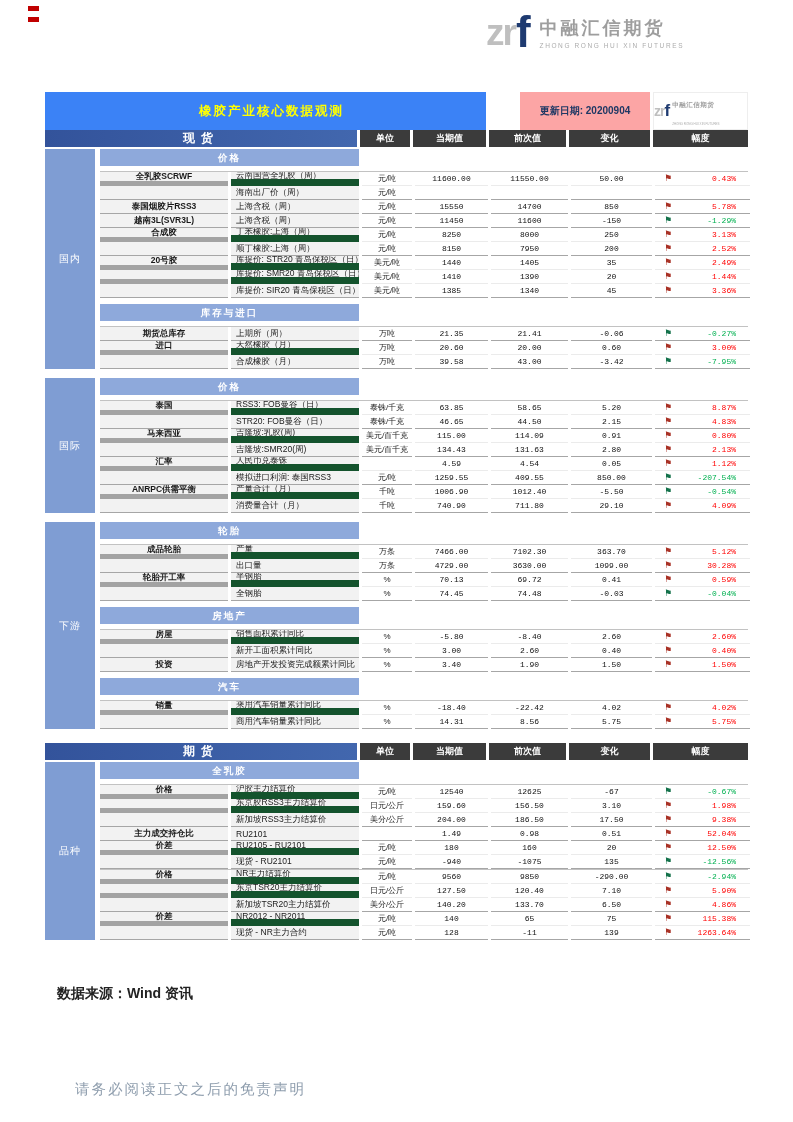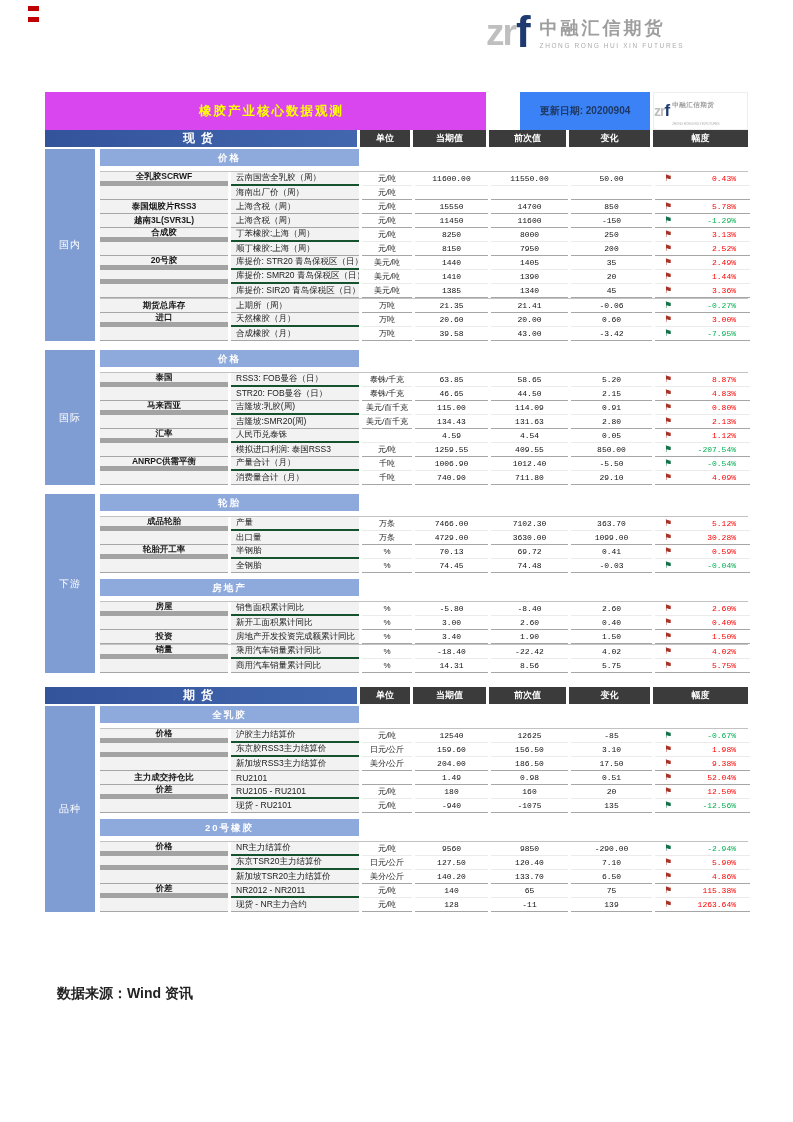--- a/index.html
+++ b/index.html
@@ -16,23 +16,23 @@
   .brand .f{font-size:44px;font-weight:bold;color:#1E3A70;line-height:.9;margin-left:1px;}
   .brand .btxt{margin-left:9px;display:flex;flex-direction:column;justify-content:center;}
   .brand .cn{font-size:18px;font-weight:bold;color:#9E9E9E;letter-spacing:3px;white-space:nowrap;}
   .brand .en{font-size:6.5px;color:#ADADAD;letter-spacing:1.6px;margin-top:2px;white-space:nowrap;}
 
   
   .report{position:absolute;left:45px;top:92px;width:703px;}
 
   
   .title-row{display:grid;grid-template-columns:441px 161px 95px;column-gap:3px;height:34px;margin-bottom:4px;}
-  .title-main{background:#d946ef;color:#FFFF00;font-weight:bold;font-size:12.5px;
+  .title-main{background:#3b82f6;color:#FFFF00;font-weight:bold;font-size:12.5px;
               display:flex;align-items:center;justify-content:center;letter-spacing:2px;padding-left:12px;}
-  .title-date{background:#3b82f6;color:#1F3864;font-weight:bold;font-size:10px;
+  .title-date{background:#fca5a5;color:#1F3864;font-weight:bold;font-size:10px;
               display:flex;align-items:center;justify-content:center;margin-left:31px;}
   .title-logo{background:#fff;display:flex;align-items:center;justify-content:center;border:1px solid #EEE;}
   .title-logo .zr{font-size:14px;font-weight:bold;color:#BFBFBF;letter-spacing:-1px;}
   .title-logo .f{font-size:17px;font-weight:bold;color:#1E3A70;}
   .title-logo .btxt{margin-left:2px;}
   .title-logo .cn{font-size:6.5px;font-weight:bold;color:#9E9E9E;letter-spacing:.5px;white-space:nowrap;}
   .title-logo .en{font-size:3px;color:#ADADAD;white-space:nowrap;}
 
   
   .head-row{display:grid;grid-template-columns:312px 50px 73px 77px 81px 95px;column-gap:3px;height:14px;margin-bottom:5px;}
@@ -50,21 +50,21 @@
 
   .band-row{margin:6px 0 5px;}
   .band-row.first{margin-top:0;}
   .band{width:259px;height:17px;line-height:17px;background:#8EA9DB;color:#fff;
         font-weight:bold;font-size:9.5px;text-align:center;letter-spacing:2px;}
   .rows{border-top:1px solid #C2C2C2;}
 
   .row{display:grid;grid-template-columns:128px 128px 50px 73px 77px 81px 95px;column-gap:3px;height:14px;}
   .c{display:flex;align-items:center;justify-content:center;font-size:8.5px;overflow:hidden;white-space:nowrap;}
   .lbl{background:#F2F2F2;font-weight:bold;color:#1a1a1a;border-bottom:5px solid #a3a3a3;}
-  .sub{background:#F2F2F2;justify-content:flex-start;padding-left:5px;border-bottom:2px solid #14532d;color:#1a1a1a;}
+  .sub{background:#F2F2F2;justify-content:flex-start;padding-left:5px;border-bottom:7px solid #14532d;color:#1a1a1a;}
   .unit{font-size:8px;border-bottom:1px solid #EBEBEB;}
   .num{font-family:"Liberation Mono","DejaVu Sans Mono",monospace;font-size:8px;border-bottom:1px solid #EBEBEB;color:#111;}
   .rate{border-bottom:1px solid #EBEBEB;justify-content:space-between;padding:0 14px 0 9px;box-sizing:border-box;}
   .row .end{border-bottom:1px solid #A6A6A6;}
   .flag{font-size:9px;line-height:1;}
   .flag.up{color:#A93226;}
   .flag.down{color:#14724B;}
   .pct{font-family:"Liberation Mono","DejaVu Sans Mono",monospace;font-size:8px;}
   .pct.up{color:#FF0000;}
   .pct.down{color:#00B050;}
@@ -221,20 +221,23 @@
                 <div class="c unit end">美元/吨</div>
                 <div class="c num end">1385</div>
                 <div class="c num end">1340</div>
                 <div class="c num end">45</div>
                 <div class="c rate end">
                   <span class="flag up">⚑</span>
                   <span class="pct up">3.36%</span>
                 </div>
               </div>
             </div>
+            <div class="band-row">
+              <div class="band">库存与进口</div>
+            </div>
             <div class="rows">
               <div class="row">
                 <div class="c lbl end">期货总库存</div>
                 <div class="c sub end">上期所（周）</div>
                 <div class="c unit end">万吨</div>
                 <div class="c num end">21.35</div>
                 <div class="c num end">21.41</div>
                 <div class="c num end">-0.06</div>
                 <div class="c rate end">
                   <span class="flag down">⚑</span>
@@ -463,20 +466,23 @@
                 <div class="c sub end">房地产开发投资完成额累计同比</div>
                 <div class="c unit end">%</div>
                 <div class="c num end">3.40</div>
                 <div class="c num end">1.90</div>
                 <div class="c num end">1.50</div>
                 <div class="c rate end">
                   <span class="flag up">⚑</span>
                   <span class="pct up">1.50%</span>
                 </div>
               </div>
+            </div>
+            <div class="band-row">
+              <div class="band">汽车</div>
             </div>
             <div class="rows">
               <div class="row">
                 <div class="c lbl">销量</div>
                 <div class="c sub">乘用汽车销量累计同比</div>
                 <div class="c unit">%</div>
                 <div class="c num">-18.40</div>
                 <div class="c num">-22.42</div>
                 <div class="c num">4.02</div>
                 <div class="c rate">
@@ -516,21 +522,21 @@
             <div class="band-row first">
               <div class="band">全乳胶</div>
             </div>
             <div class="rows">
               <div class="row">
                 <div class="c lbl">价格</div>
                 <div class="c sub">沪胶主力结算价</div>
                 <div class="c unit">元/吨</div>
                 <div class="c num">12540</div>
                 <div class="c num">12625</div>
-                <div class="c num">-85</div>
+                <div class="c num">-67</div>
                 <div class="c rate">
                   <span class="flag down">⚑</span>
                   <span class="pct down">-0.67%</span>
                 </div>
               </div>
               <div class="row">
                 <div class="c lbl"></div>
                 <div class="c sub">东京胶RSS3主力结算价</div>
                 <div class="c unit">日元/公斤</div>
                 <div class="c num">159.60</div>
@@ -583,23 +589,20 @@
                 <div class="c unit end">元/吨</div>
                 <div class="c num end">-940</div>
                 <div class="c num end">-1075</div>
                 <div class="c num end">135</div>
                 <div class="c rate end">
                   <span class="flag down">⚑</span>
                   <span class="pct down">-12.56%</span>
                 </div>
               </div>
             </div>
-            <div class="band-row">
-              <div class="band">20号橡胶</div>
-            </div>
             <div class="rows">
               <div class="row">
                 <div class="c lbl">价格</div>
                 <div class="c sub">NR主力结算价</div>
                 <div class="c unit">元/吨</div>
                 <div class="c num">9560</div>
                 <div class="c num">9850</div>
                 <div class="c num">-290.00</div>
                 <div class="c rate">
                   <span class="flag down">⚑</span>
@@ -655,14 +658,15 @@
                 </div>
               </div>
             </div>
           </div>
         </div>
       </div>
 
   </div>
 
   <div class="source-note">数据来源：Wind 资讯</div>
+  <div class="disclaimer">请务必阅读正文之后的免责声明</div>
 
 </div>
 
 </body></html>

